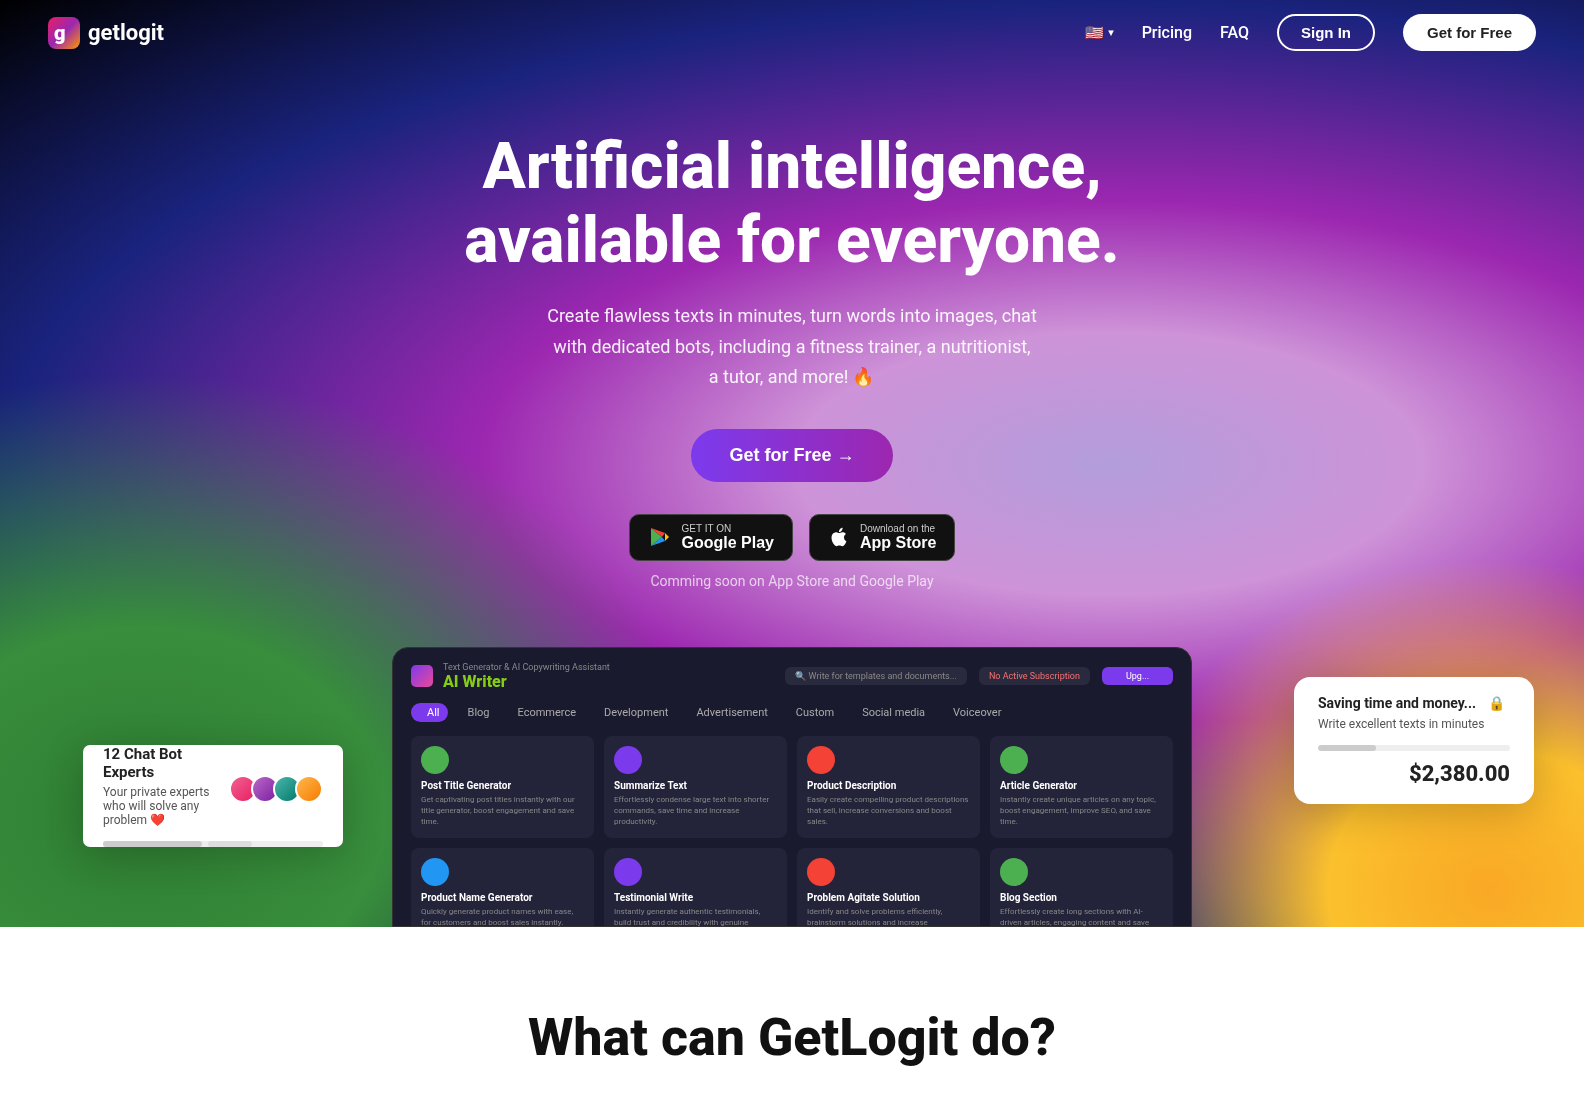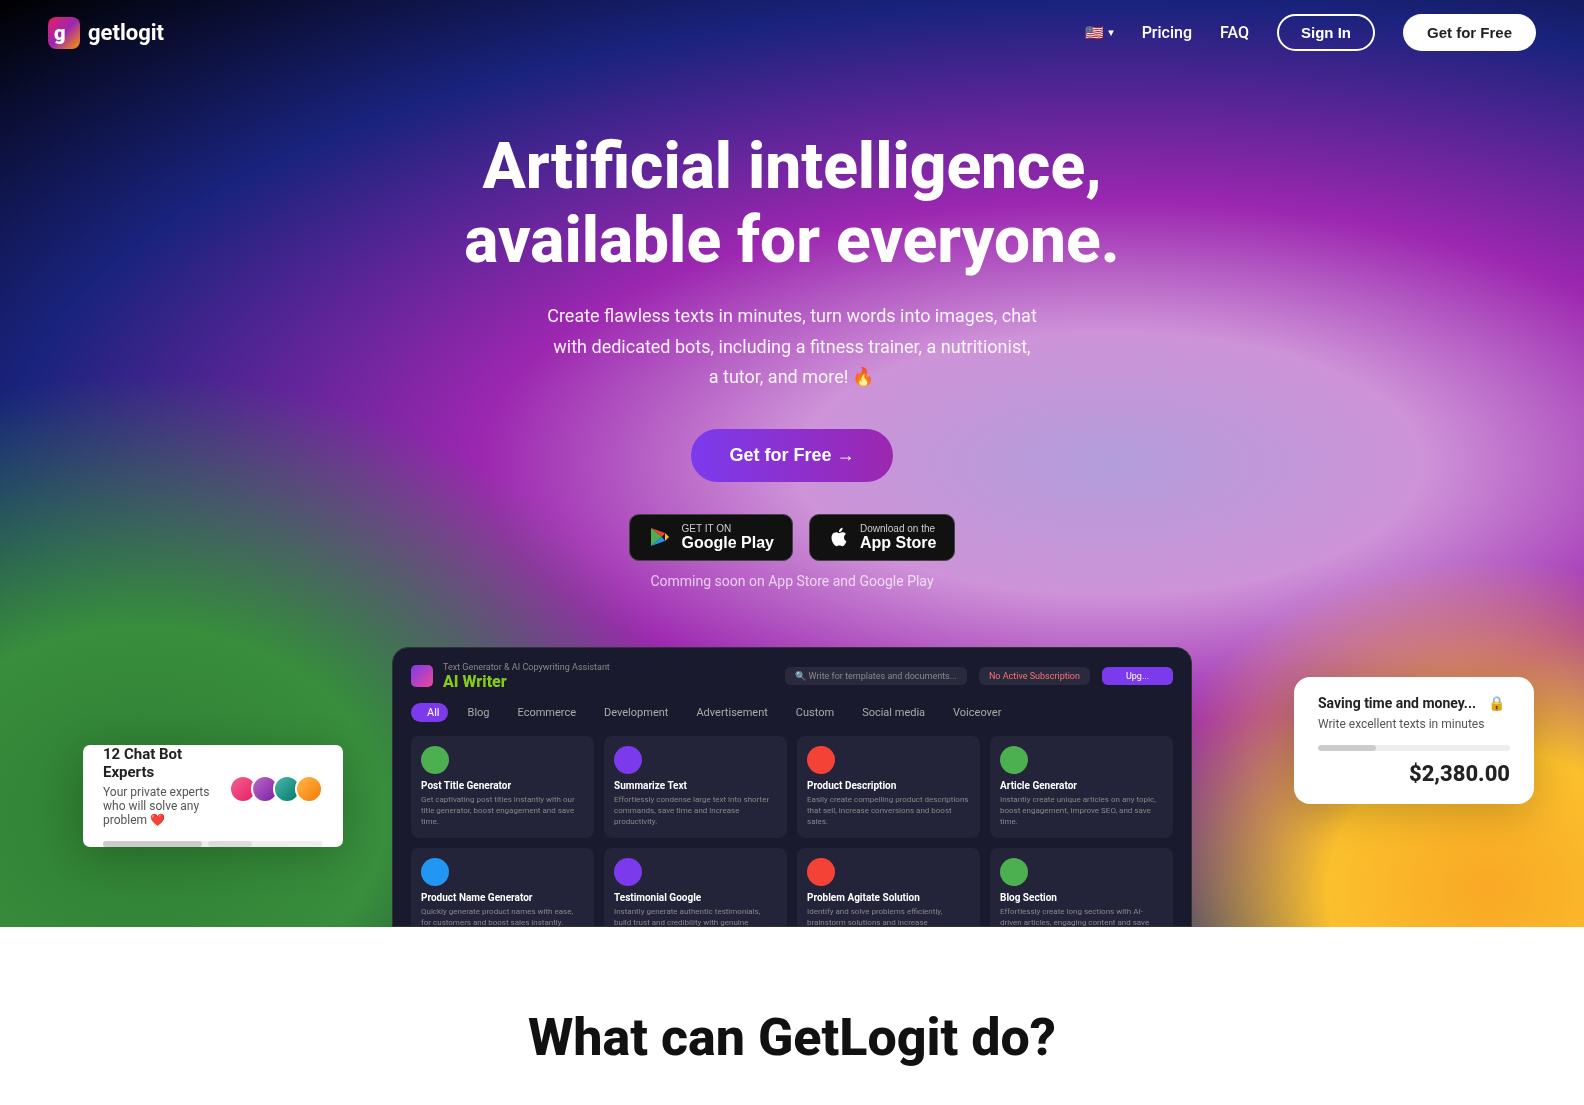--- a/index.html
+++ b/index.html
@@ -272,21 +272,21 @@
             <div class="app-card-title">Article Generator</div>
             <div class="app-card-desc">Instantly create unique articles on any topic, boost engagement, improve SEO, and save time.</div>
           </div>
           <div class="app-card">
             <div class="app-card-icon" style="background:#2196f3;"></div>
             <div class="app-card-title">Product Name Generator</div>
             <div class="app-card-desc">Quickly generate product names with ease, for customers and boost sales instantly.</div>
           </div>
           <div class="app-card">
             <div class="app-card-icon" style="background:#7c3aed;"></div>
-            <div class="app-card-title">Testimonial Google</div>
+            <div class="app-card-title">Testimonial Write</div>
             <div class="app-card-desc">Instantly generate authentic testimonials, build trust and credibility with genuine reviews.</div>
           </div>
           <div class="app-card">
             <div class="app-card-icon" style="background:#f44336;"></div>
             <div class="app-card-title">Problem Agitate Solution</div>
             <div class="app-card-desc">Identify and solve problems efficiently, brainstorm solutions and increase productivity.</div>
           </div>
           <div class="app-card">
             <div class="app-card-icon" style="background:#4caf50;"></div>
             <div class="app-card-title">Blog Section</div>

